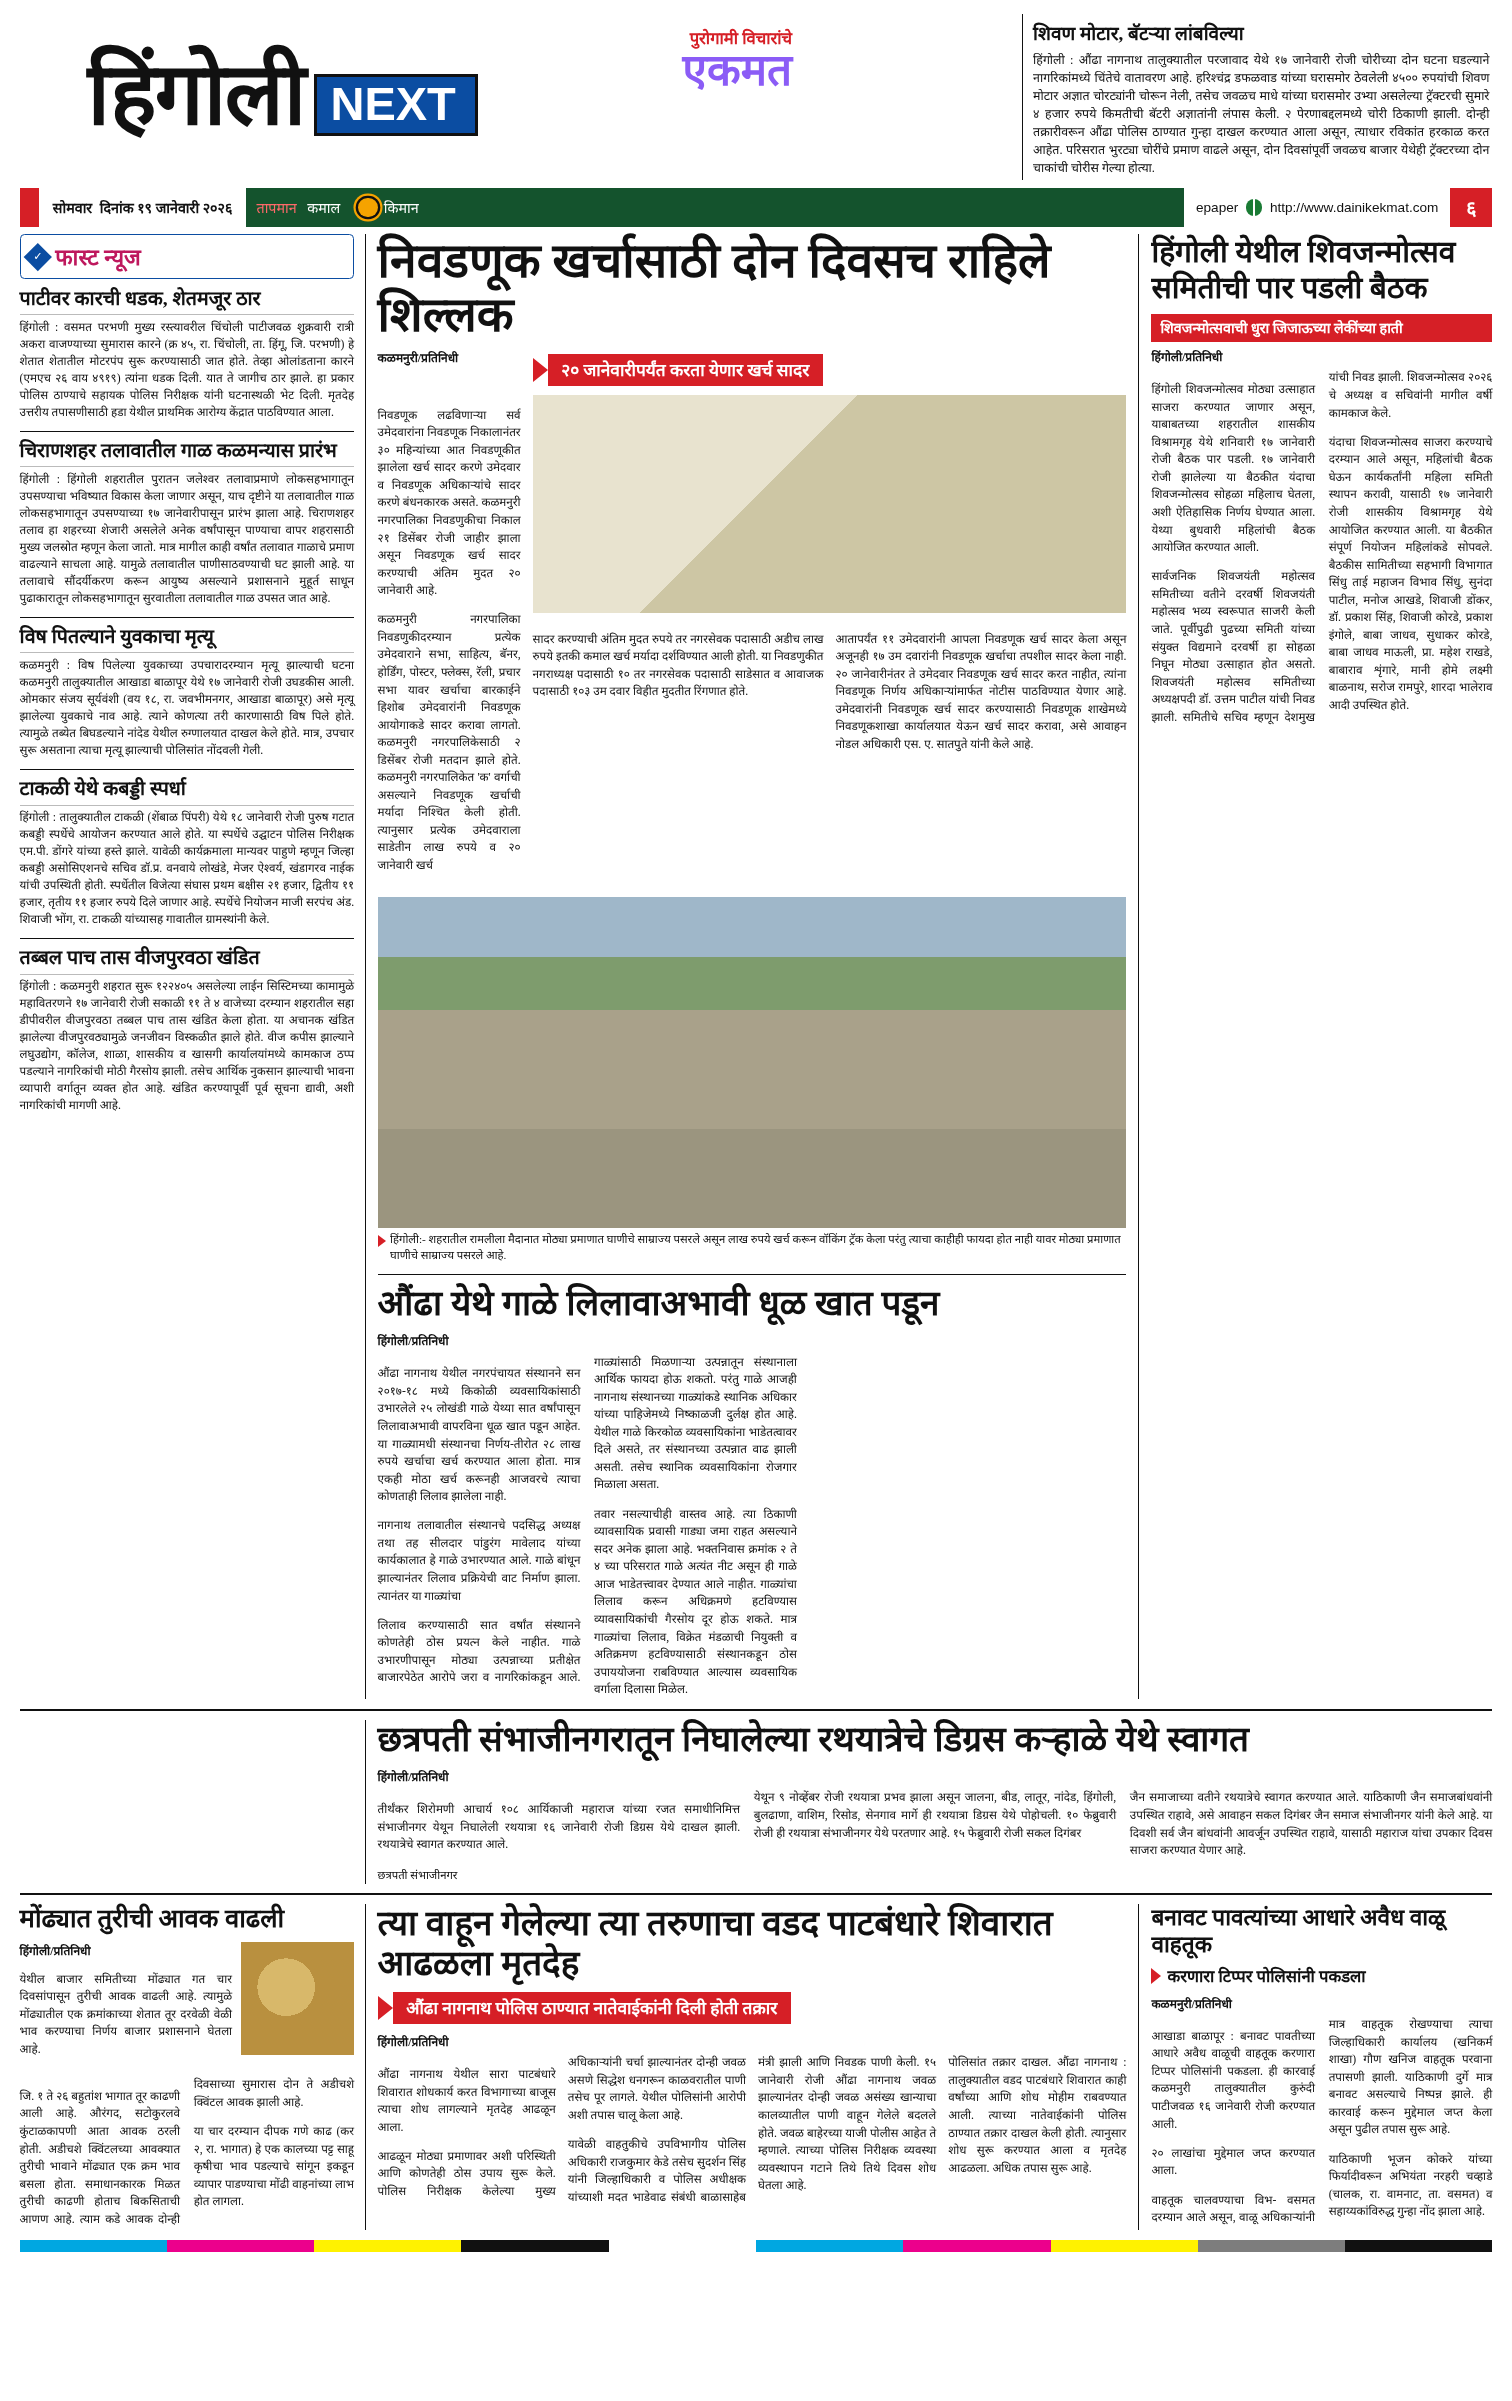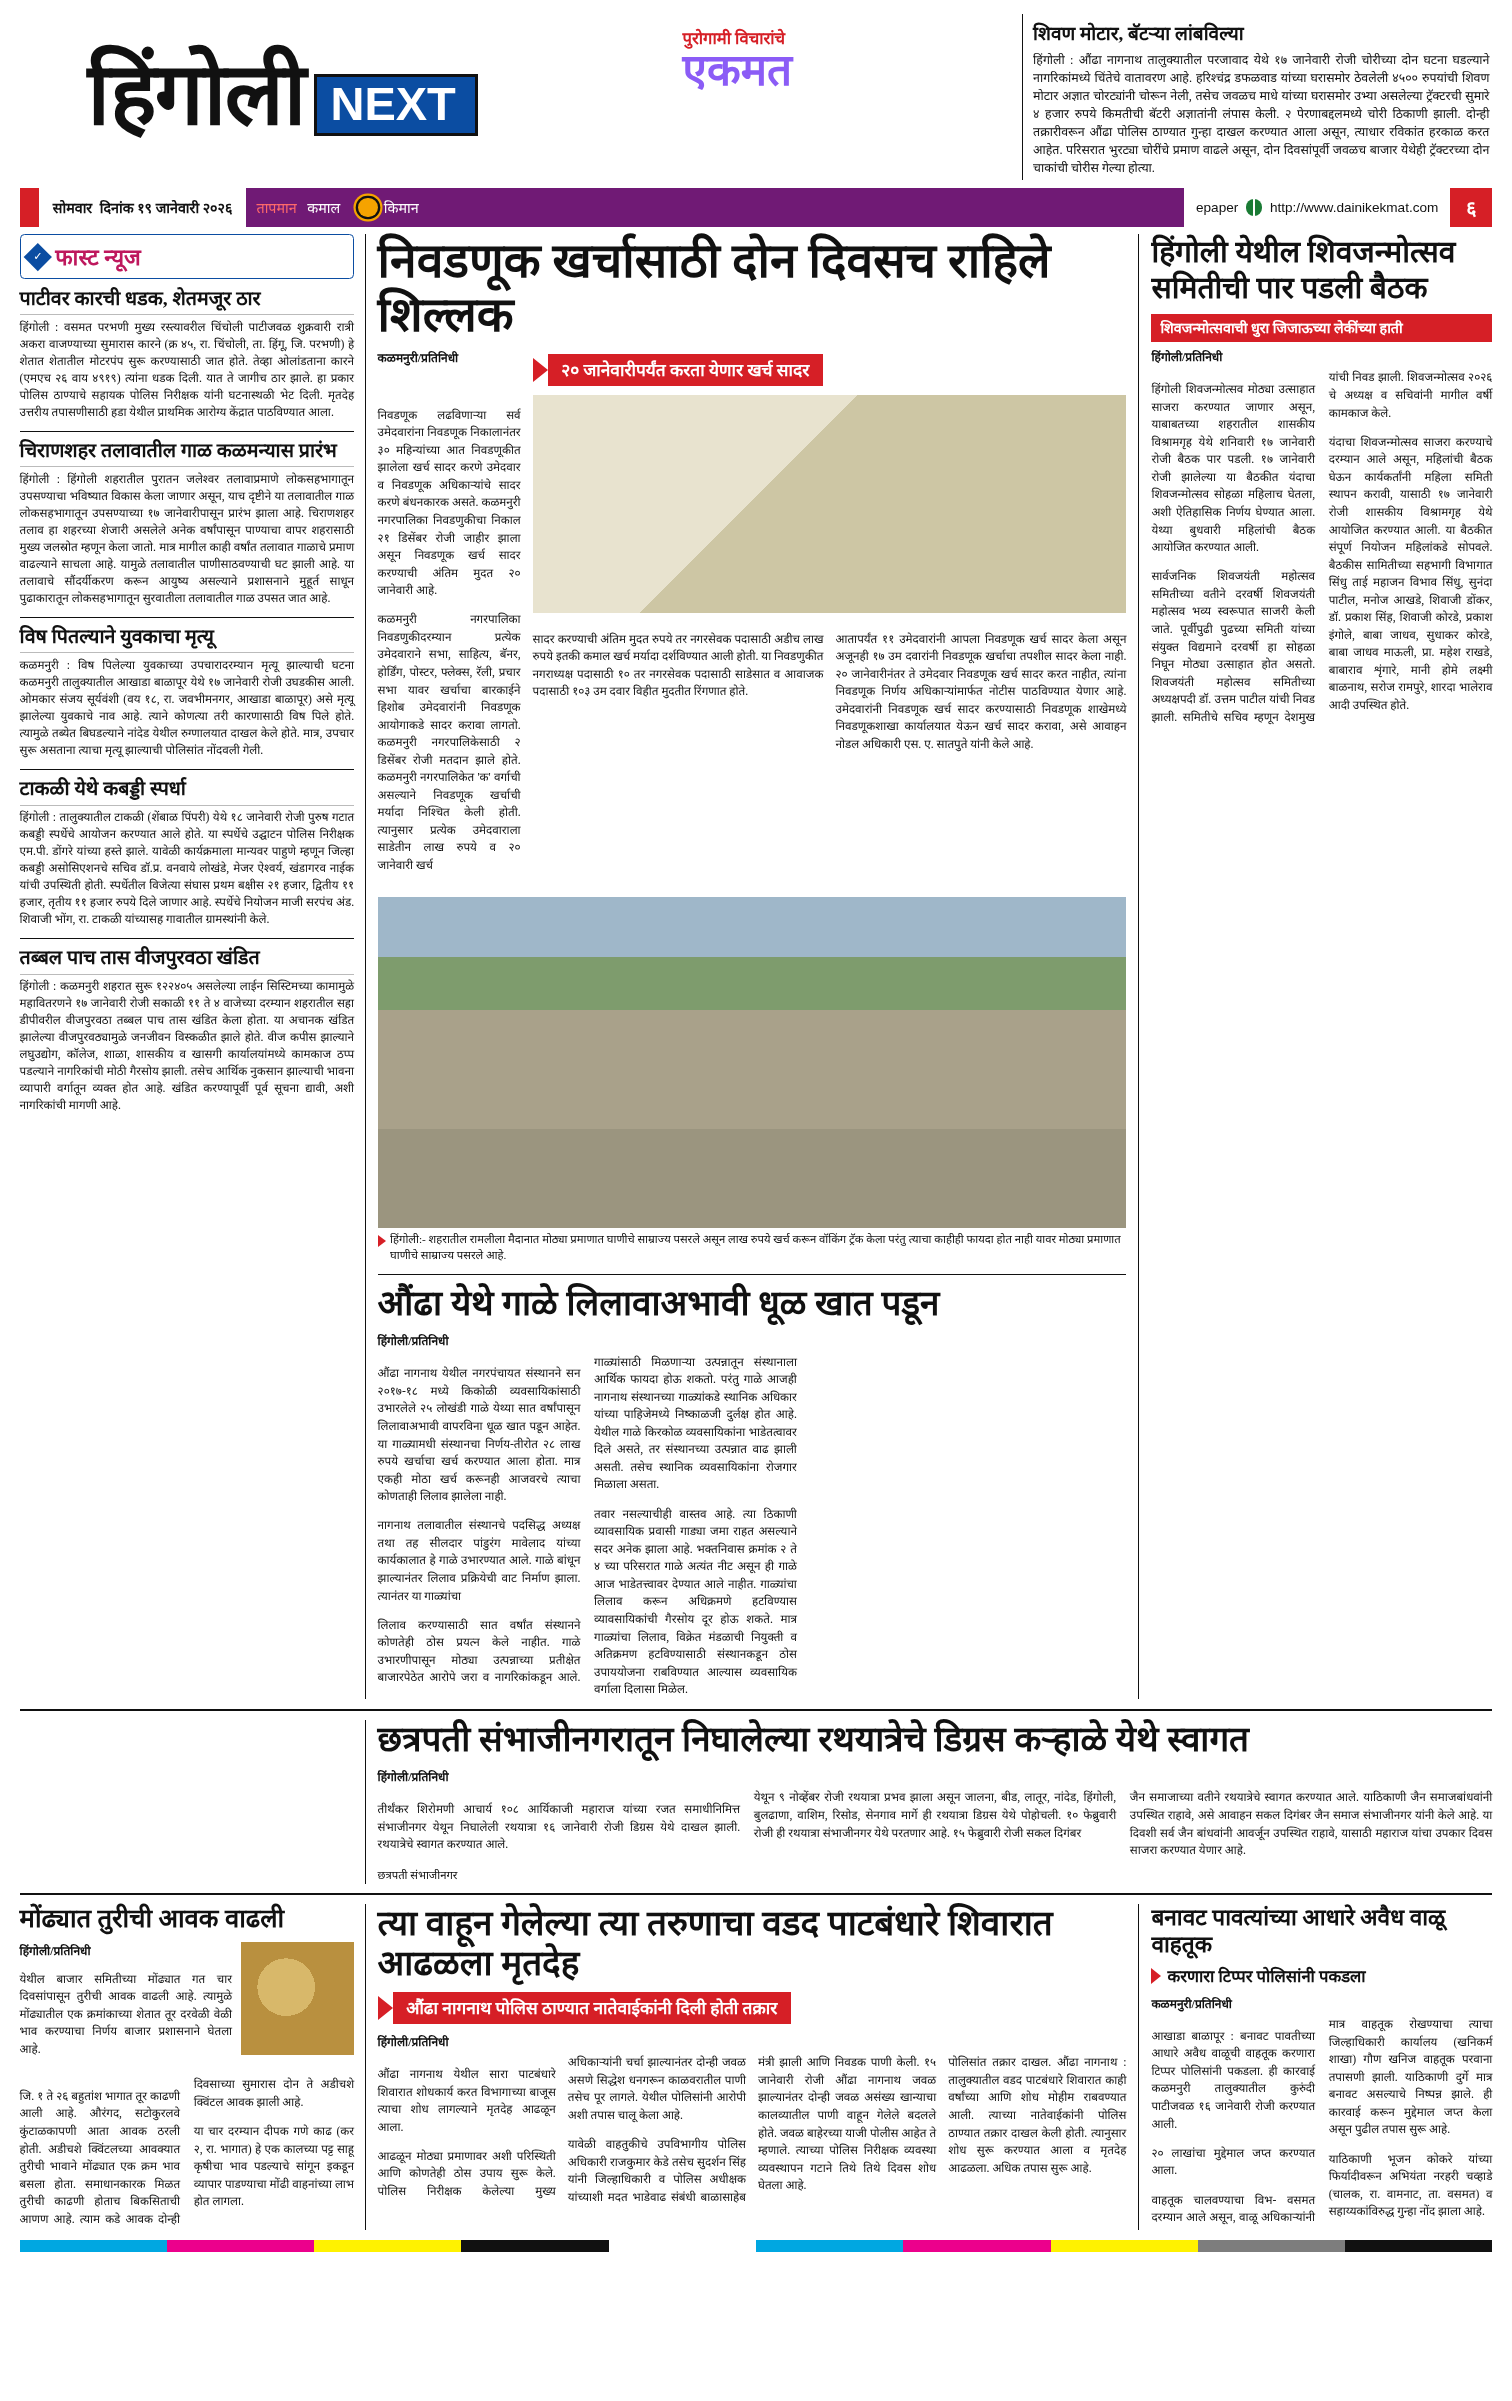--- a/index.html
+++ b/index.html
@@ -50,21 +50,21 @@
     margin-left:9px;
     border:3px solid #111;
     line-height:1;
     position:relative;
     top:10.5px;
   }
   .mast-tag {
     position:absolute;
     left:663px;
     top:16.6px;
-    text-align:left;
+    text-align:right;
     line-height:1.05;
   }
   .mast-tag .l1 { color:#d61f26; font-size:16.6px; font-weight:bold; font-family:"Liberation Serif", serif;}
   .mast-tag .l2 { color:#8b5cf6; font-size:44px; font-weight:bold; font-family:"Liberation Serif", serif;}
 
   .mast-right {
     flex:1;
     border-left:1.5px solid #111;
     padding:6px 3px 3px 10.5px;
   }
@@ -79,21 +79,21 @@
     font-family:"Liberation Serif", serif;
     font-size:12.4px;
     line-height:1.45;
     text-align:justify;
   }
 
   
   .topbar {
     display:flex;
     align-items:stretch;
-    background:#701a75;
+    background:#14532d;
     color:#fff;
     height:39px;
     margin-top:3px;
   }
   .tb-red { background:#d61f26; width:19.6px; }
   .tb-date {
     background:#fff;
     color:#111;
     display:flex;
     align-items:center;

